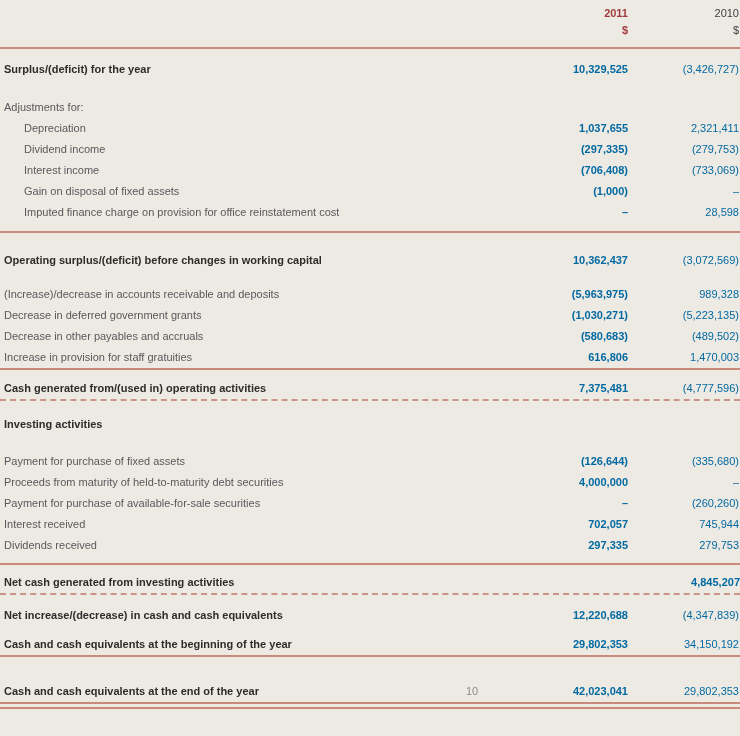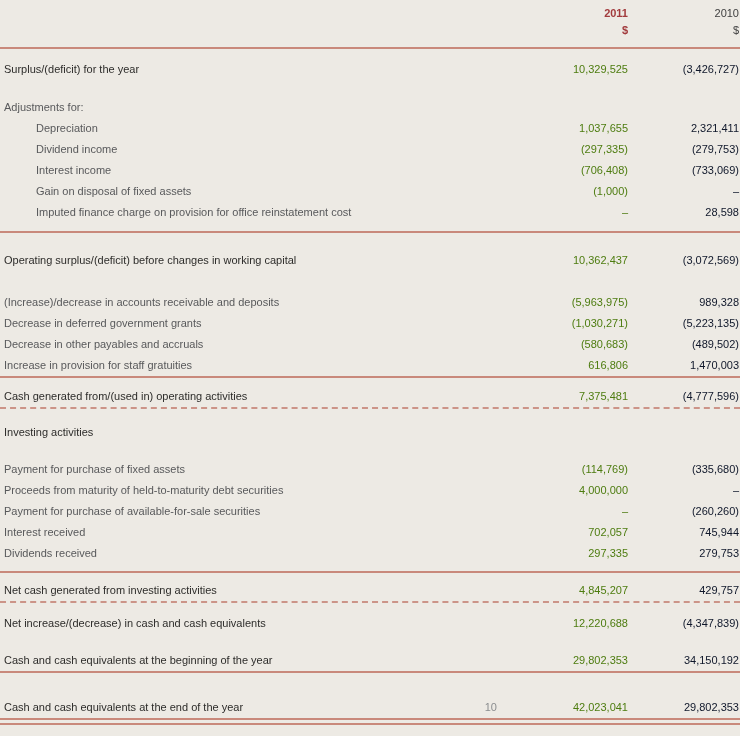--- a/index.html
+++ b/index.html
@@ -15,26 +15,26 @@
   .statement { width: 740px; padding-top: 5px; }
 
   .row {
     display: flex;
     align-items: center;
     height: 21px;
     line-height: 21px;
     font-size: 11px;
   }
   .label { flex: 1 1 auto; padding-left: 4px; color: #58595B; white-space: nowrap; }
-  .indent .label { padding-left: 36px; }
-  .note  { width: 50px;  text-align: right; color: #8B8D8F; }
-  .v2011 { width: 131px; text-align: right; color: #4d7c0f; font-weight: normal; }
-  .v2010 { width: 112px; text-align: right; color: #0f172a; padding-right: 1px; }
-
-  .bold .label { font-weight: normal; color: #2D2C2A; }
+  .indent .label { padding-left: 24px; }
+  .note  { width: 50px;  text-align: center; color: #8B8D8F; }
+  .v2011 { width: 131px; text-align: right; color: #0369a1; font-weight: bold; }
+  .v2010 { width: 112px; text-align: right; color: #0369a1; padding-right: 1px; }
+
+  .bold .label { font-weight: bold; color: #2D2C2A; }
 
   
   .hdr .v2011 { font-weight: bold; color: #A23B3D; }
   .hdr .v2010 { color: #404040; }
   .hdr { height: 17px; line-height: 17px; }
 
   
   .hr-solid  { border-top: 2px solid #C9897B; height: 0; }
   .hr-dashed { border-top: 2px dashed #CC9488; height: 0; }
   .hr-double { height: 7px; border-top: 2px solid #C9897B; border-bottom: 2px solid #C9897B; }
@@ -106,21 +106,21 @@
 
   <div class="hr-solid" style="margin-top:8px"></div>
 
   <div class="row bold" style="margin-top:17px">
     <div class="label">Operating surplus/(deficit) before changes in working capital</div>
     <div class="note"></div>
     <div class="v2011">10,362,437</div>
     <div class="v2010">(3,072,569)</div>
   </div>
 
-  <div class="row" style="margin-top:21px">
+  <div class="row" style="margin-top:13px">
     <div class="label">(Increase)/decrease in accounts receivable and deposits</div>
     <div class="note"></div>
     <div class="v2011">(5,963,975)</div>
     <div class="v2010">989,328</div>
   </div>
   <div class="row">
     <div class="label">Decrease in deferred government grants</div>
     <div class="note"></div>
     <div class="v2011">(1,030,271)</div>
     <div class="v2010">(5,223,135)</div>
@@ -152,21 +152,21 @@
   <div class="row bold" style="margin-top:13px">
     <div class="label">Investing activities</div>
     <div class="note"></div>
     <div class="v2011"></div>
     <div class="v2010"></div>
   </div>
 
   <div class="row" style="margin-top:16px">
     <div class="label">Payment for purchase of fixed assets</div>
     <div class="note"></div>
-    <div class="v2011">(114,769)</div>
+    <div class="v2011">(126,644)</div>
     <div class="v2010">(335,680)</div>
   </div>
   <div class="row">
     <div class="label">Proceeds from maturity of held-to-maturity debt securities</div>
     <div class="note"></div>
     <div class="v2011">4,000,000</div>
     <div class="v2010">–</div>
   </div>
   <div class="row">
     <div class="label">Payment for purchase of available-for-sale securities</div>
@@ -186,33 +186,32 @@
     <div class="v2011">297,335</div>
     <div class="v2010">279,753</div>
   </div>
 
   <div class="hr-solid" style="margin-top:7px"></div>
 
   <div class="row bold" style="margin-top:7px">
     <div class="label">Net cash generated from investing activities</div>
     <div class="note"></div>
     <div class="v2011">4,845,207</div>
-    <div class="v2010">429,757</div>
   </div>
 
   <div class="hr-dashed"></div>
 
   <div class="row bold" style="margin-top:10px">
     <div class="label">Net increase/(decrease) in cash and cash equivalents</div>
     <div class="note"></div>
     <div class="v2011">12,220,688</div>
     <div class="v2010">(4,347,839)</div>
   </div>
 
-  <div class="row bold" style="margin-top:16px">
+  <div class="row bold" style="margin-top:8px">
     <div class="label">Cash and cash equivalents at the beginning of the year</div>
     <div class="note"></div>
     <div class="v2011">29,802,353</div>
     <div class="v2010">34,150,192</div>
   </div>
 
   <div class="hr-solid"></div>
 
   <div class="row bold" style="margin-top:24px">
     <div class="label">Cash and cash equivalents at the end of the year</div>

